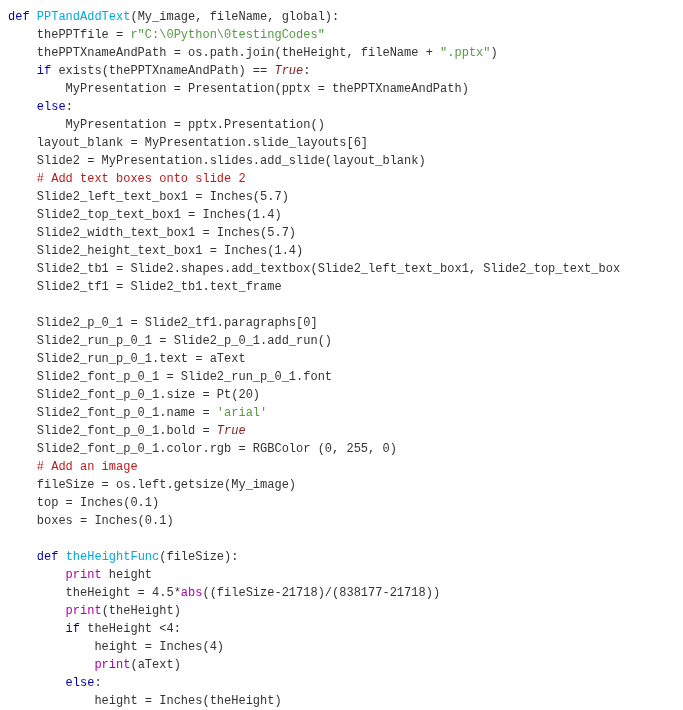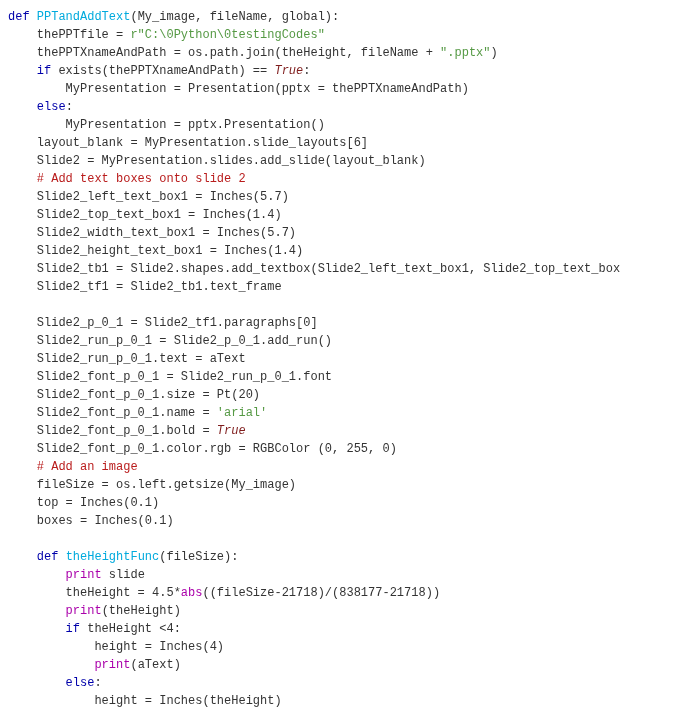--- a/index.html
+++ b/index.html
@@ -46,21 +46,21 @@
 <span>    Slide2_font_p_0_1.size = Pt(20)</span>
 <span>    Slide2_font_p_0_1.name = </span><span class="str">'arial'</span>
 <span>    Slide2_font_p_0_1.bold = </span><span class="bool">True</span>
 <span>    Slide2_font_p_0_1.color.rgb = RGBColor (0, 255, 0)</span>
 <span class="comment">    # Add an image</span>
 <span>    fileSize = os.left.getsize(My_image)</span>
 <span>    top = Inches(0.1)</span>
 <span>    boxes = Inches(0.1)</span>
 <span></span>
 <span>    </span><span class="kw">def</span><span> </span><span class="fn">theHeightFunc</span><span>(fileSize):</span>
-<span>        </span><span class="imp">print</span><span> slide</span>
+<span>        </span><span class="imp">print</span><span> height</span>
 <span>        theHeight = 4.5*</span><span class="imp">abs</span><span>((fileSize-21718)/(838177-21718))</span>
 <span>        </span><span class="imp">print</span><span>(theHeight)</span>
 <span>        </span><span class="kw">if</span><span> theHeight &lt;4:</span>
 <span>            height = Inches(4)</span>
 <span>            </span><span class="imp">print</span><span>(aText)</span>
 <span>        </span><span class="kw">else</span><span>:</span>
 <span>            height = Inches(theHeight)</span>
 
 
 <span></span>

